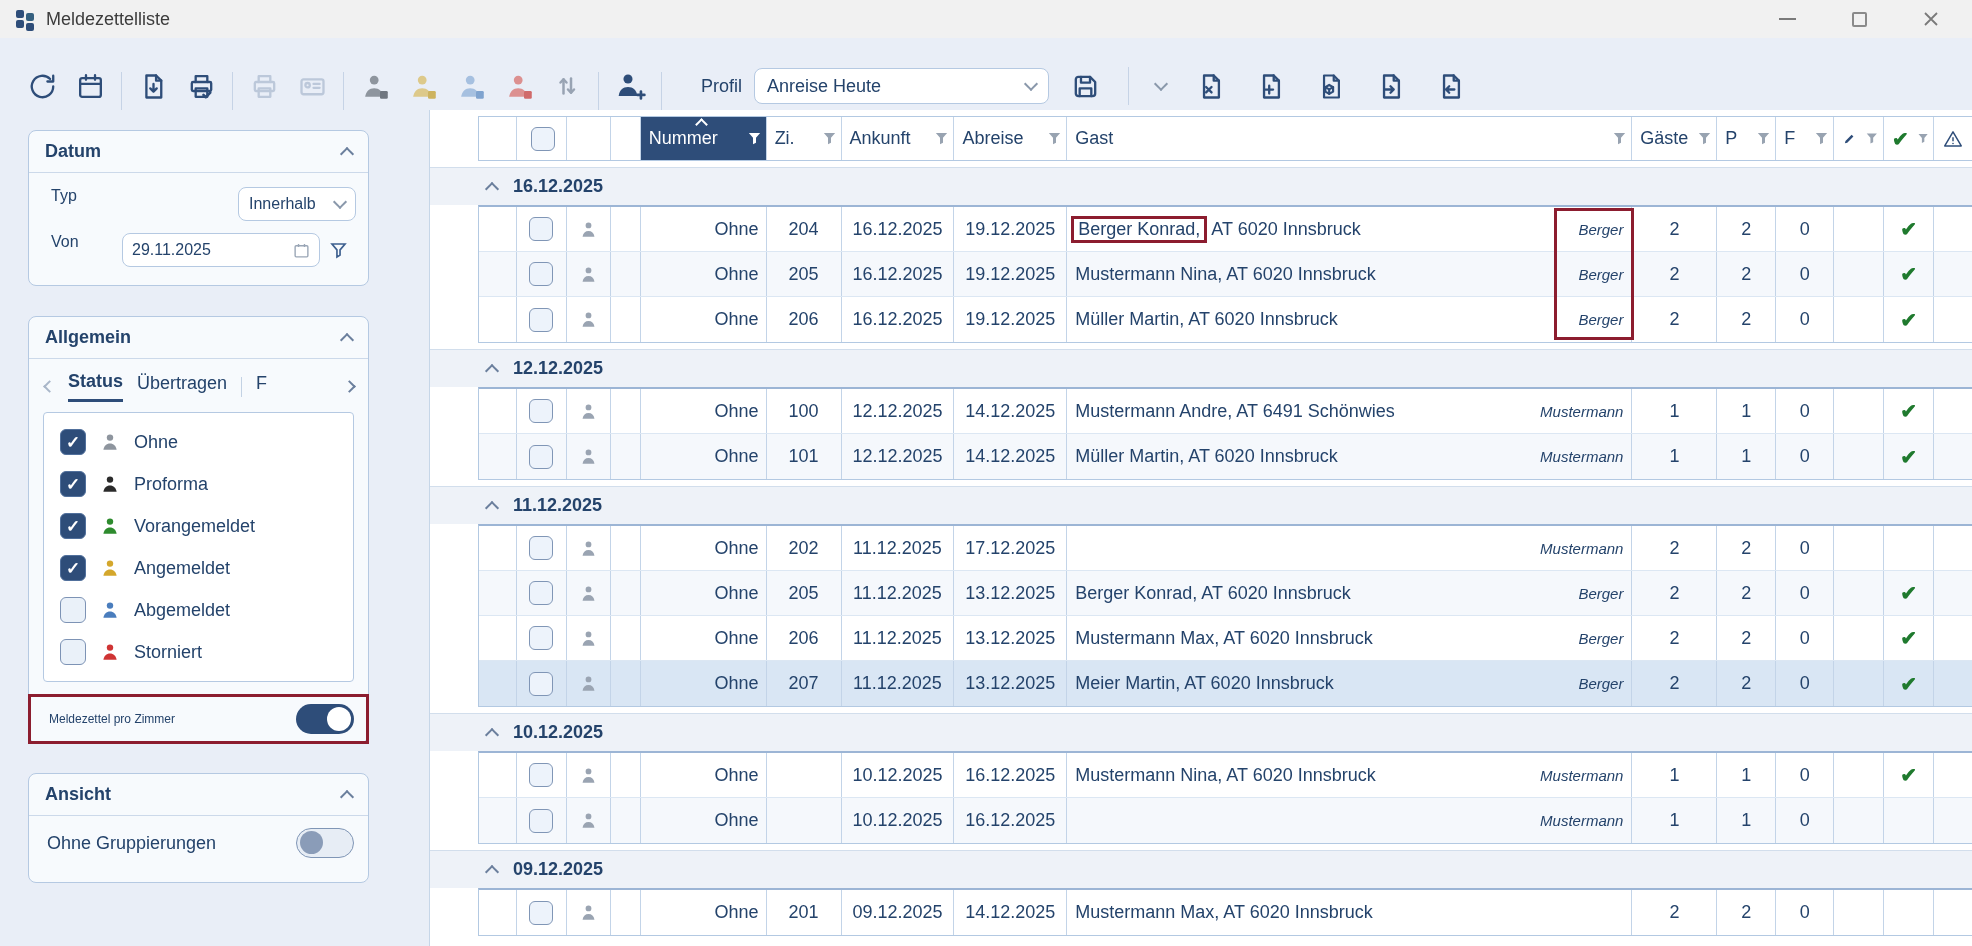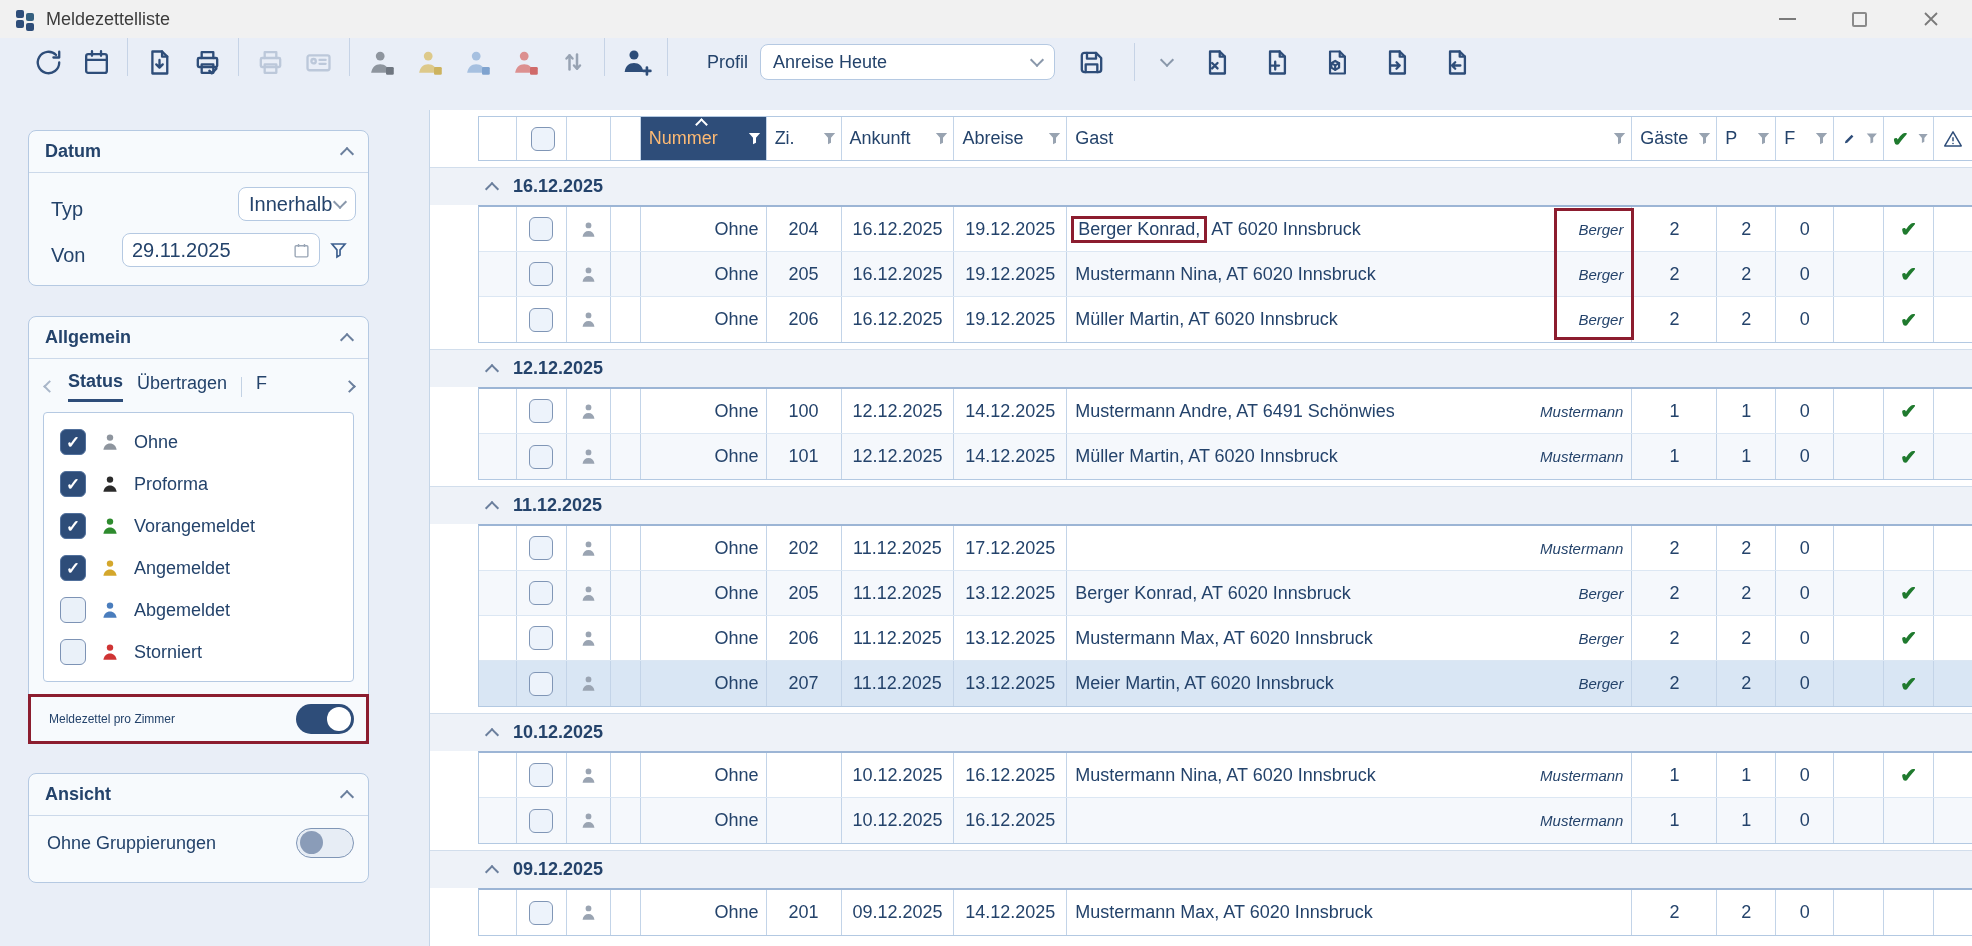--- a/index.html
+++ b/index.html
@@ -17,36 +17,36 @@
   .logo i{width:8px;height:8px;border-radius:2px;background:var(--navy);display:block}
   .logo i:nth-child(2){background:#35607f;transform:translateY(3px)}
   .logo i:nth-child(4){transform:translateY(3px)}
   .win-title{font-size:18px;color:#3c3c3c}
   .win-controls{margin-left:auto;display:flex;align-items:center;gap:46px;margin-right:12px}
   .wc{width:26px;height:26px;display:flex;align-items:center;justify-content:center;cursor:default}
   .wc-min i{display:block;width:17px;height:2px;background:#7a7a7a}
   .wc-max i{display:block;width:15px;height:15px;border:2px solid #8a8a8a;border-radius:2px}
 
   
-  .toolbar{height:72px;background:var(--pagebg);display:flex;align-items:flex-start;padding-left:24px;flex:none}
+  .toolbar{height:72px;background:var(--pagebg);display:flex;align-items:flex-end;padding-left:18px;flex:none}
   .tbtn{width:48px;height:48px;display:flex;align-items:center;justify-content:center;border-radius:8px;flex:none;cursor:pointer}
   .tsep{width:1px;height:38px;background:#c6d3e6;margin:0 7px;flex:none}
   .profil{display:flex;align-items:center;margin-left:32px;gap:12px}
   .profil-label{font-size:18px;color:var(--txt)}
   .pselect{width:295px;height:36px;background:#fff;border:1px solid #b5c9e2;border-radius:8px;display:flex;align-items:center;justify-content:space-between;padding:0 12px;font-size:18px;cursor:pointer}
   .chev{width:10px;height:10px;border-left:2px solid #8a98ab;border-bottom:2px solid #8a98ab;transform:rotate(-45deg);margin-top:-4px}
 
   
   .main{flex:1;display:flex;min-height:0}
   .sidebar{width:429px;background:var(--pagebg);padding:20px 60px 0 28px;flex:none}
   .panel{background:var(--panelbg);border:1px solid #b5c9e2;border-radius:8px;margin-bottom:30px}
   .panel-hd{height:42px;display:flex;align-items:center;justify-content:space-between;padding:0 16px;border-bottom:1px solid #ccd9ea;cursor:pointer}
   .panel-hd b{font-size:18px;color:var(--txt)}
   .chev-up{width:10px;height:10px;border-left:2px solid #6b7f9d;border-top:2px solid #6b7f9d;transform:rotate(45deg);margin-top:4px}
-  .f-row{display:flex;align-items:flex-end;padding:6px 12px 6px 22px;font-size:20px}
+  .f-row{display:flex;align-items:flex-start;padding:6px 12px 6px 22px;font-size:16px}
   .f-row .lbl{flex:1}
   .ctl-select{width:118px;height:34px;background:#fff;border:1px solid #b5c9e2;border-radius:8px;display:flex;align-items:center;justify-content:space-between;padding:0 10px;cursor:pointer}
   .date-input{width:198px;height:34px;background:#fff;border:1px solid #b5c9e2;border-radius:8px;display:flex;align-items:center;justify-content:space-between;padding:0 9px;cursor:text}
   .fun-btn{width:36px;height:34px;display:flex;align-items:center;justify-content:center;cursor:pointer}
   .pnl-pad{padding:8px 0 12px}
 
   .tabs{display:flex;align-items:center;gap:14px;padding:12px 14px 0 16px;font-size:18px}
   .tab{padding-bottom:7px;cursor:pointer;color:var(--txt)}
   .tab.active{font-weight:bold;border-bottom:3px solid var(--navy)}
   .tab-sep{width:1px;height:20px;background:#c3d2e4}
@@ -65,21 +65,21 @@
   .tg.on i{position:absolute;top:3px;left:31px;width:24px;height:24px;border-radius:50%;background:#fff}
   .tg.off{background:#e7edf5;border:1.5px solid #8096b6}
   .tg.off i{position:absolute;top:2px;left:3px;width:23px;height:23px;border-radius:50%;background:#8a9cb8}
   .ansicht-row{display:flex;align-items:center;justify-content:space-between;padding:12px 14px 24px 18px;font-size:18px}
 
   
   .content{flex:1;background:#fff;border-left:1px solid #c6d6e8;padding-top:6px;overflow:hidden;position:relative}
   .thead{margin-left:48px;width:1517px;height:45px;display:flex;border:1px solid var(--line);background:#fff}
   .hc{display:flex;align-items:center;border-right:1px solid var(--vline);height:100%;font-size:18px;color:var(--txt);padding:0 4px 0 8px;position:relative;gap:4px}
   .hc .sp{flex:1}
-  .hc-sorted{background:var(--navy);color:#fdba74}
+  .hc-sorted{background:var(--navy);color:#ffffff}
   .sort-caret{position:absolute;top:3px;left:50%;margin-left:-6px;width:9px;height:9px;border-left:2px solid #fff;border-top:2px solid #fff;transform:rotate(45deg)}
   .c-s1{width:38px}.c-cb{width:50px;justify-content:center}.c-person{width:44px;justify-content:center}
   .c-s2{width:30px}.c-nummer{width:126px}.c-zi{width:75px}.c-ank{width:113px}.c-abr{width:113px}
   .c-gast{width:566px}.c-gaeste{width:85px}.c-p{width:59px}.c-f{width:58px}
   .c-pen{width:50px}.c-chk{width:50px}.c-warn{width:60px;border-right:none}
   .rowcb{width:24px;height:24px;border:1.5px solid #8096b6;border-radius:6px;background:#edf3fb;cursor:pointer}
 
   .group{margin-top:6px}
   .group-hd{height:38px;display:flex;align-items:center;gap:16px;padding-left:57px;background:#eef2f8;border-top:1px solid #d2deec;cursor:pointer}
   .group-hd b{font-size:18px}

